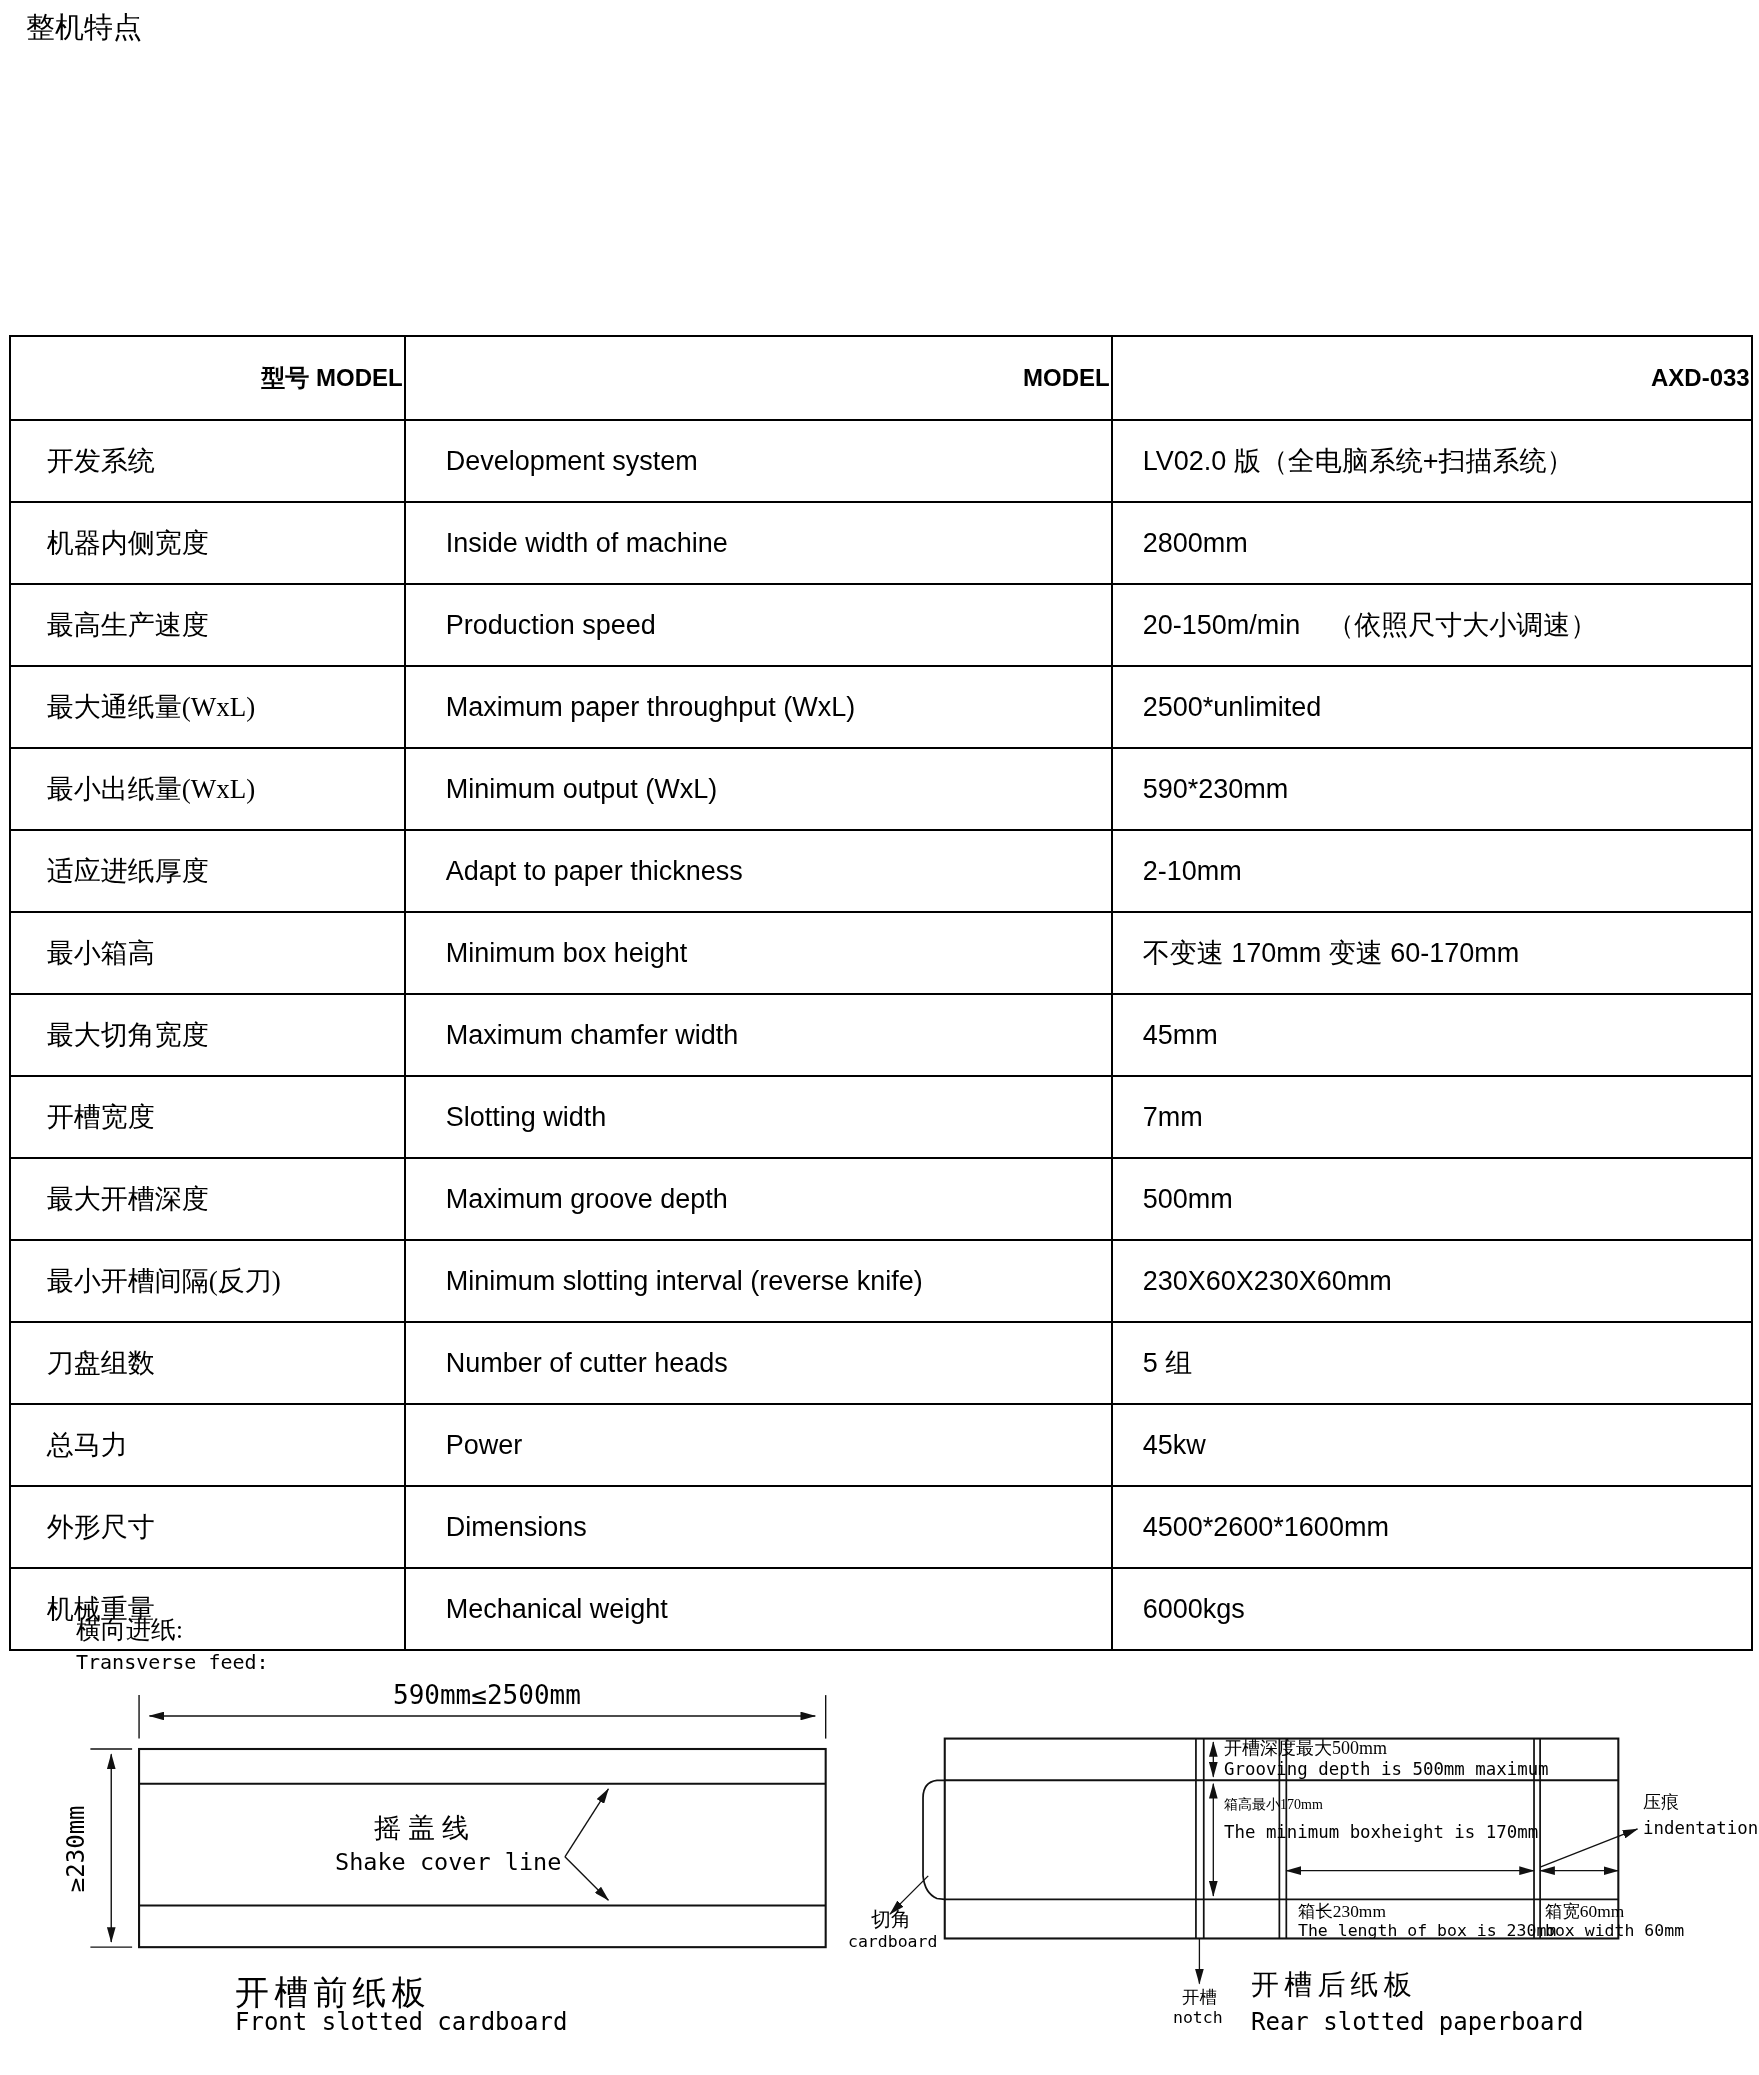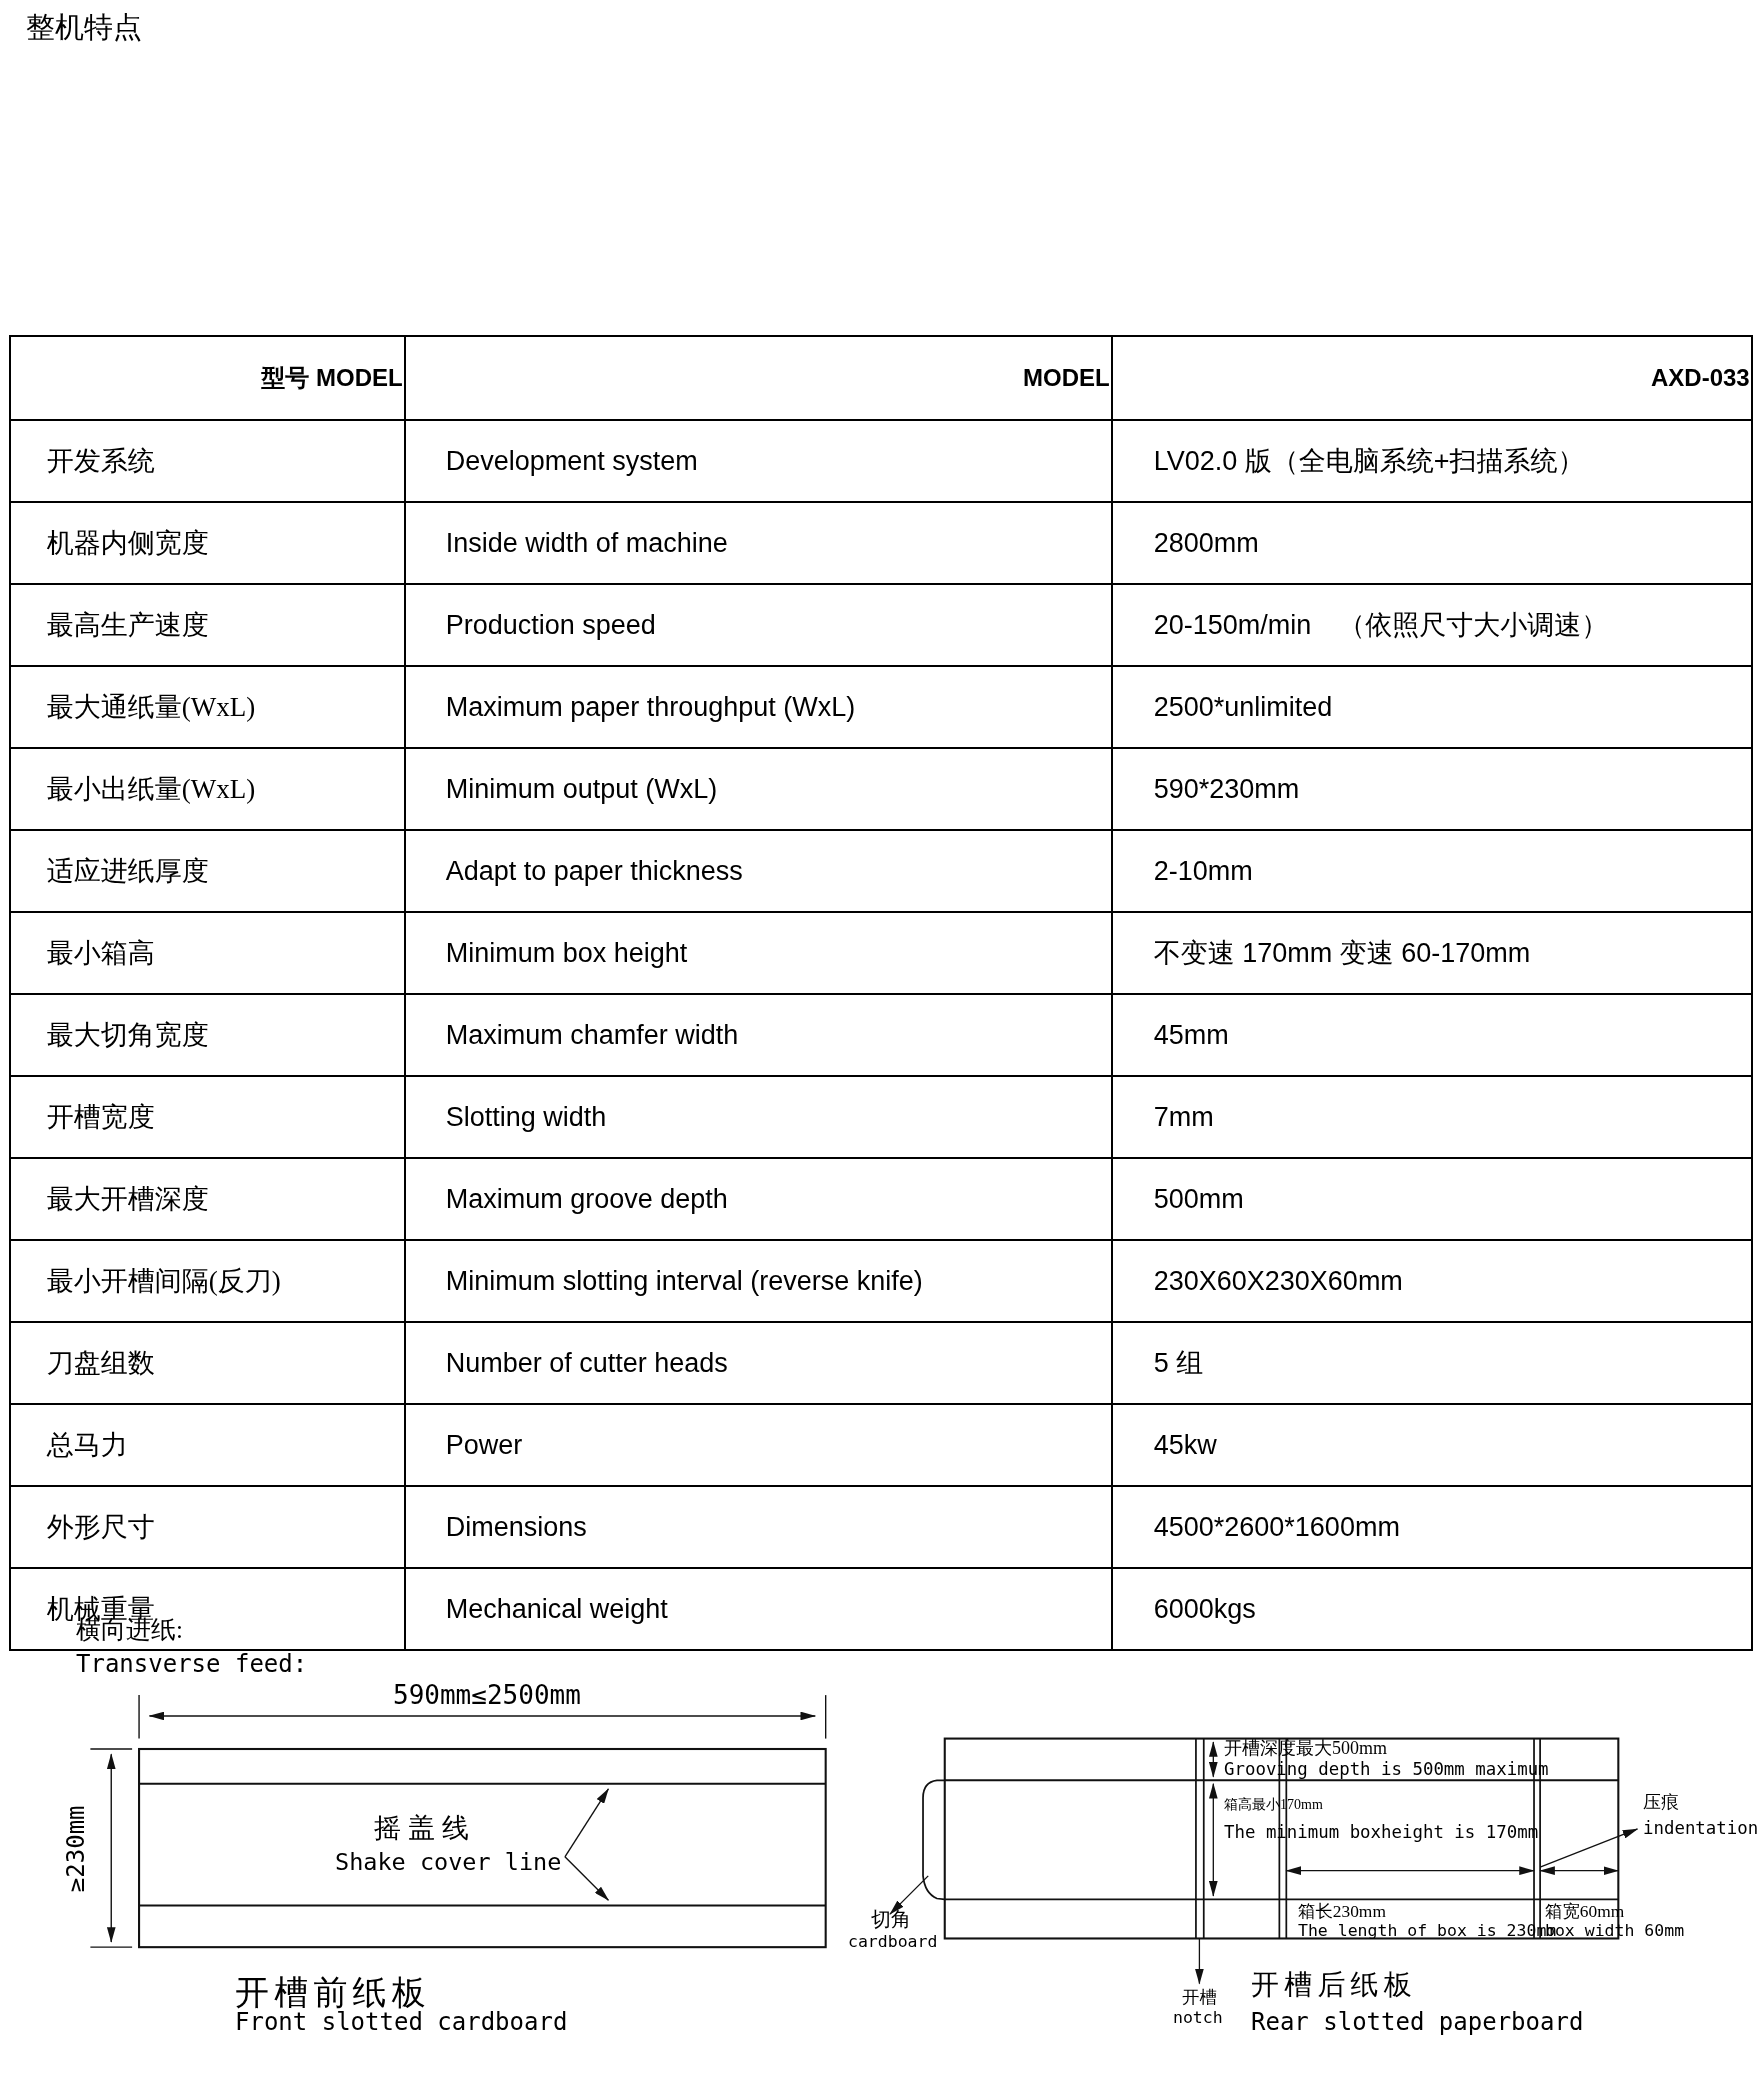--- a/index.html
+++ b/index.html
@@ -9,21 +9,21 @@
   .features-title{font-family:"Liberation Serif",serif;font-size:29px;line-height:45px}
   .feature-item{font-family:"Liberation Serif",serif;font-size:29px;line-height:53px}
 
   table.spec{position:absolute;left:8.7px;top:335px;width:1742px;border-collapse:collapse;
              table-layout:fixed;border:2.6px solid #000}
   .spec th,.spec td{border:2.2px solid #000;vertical-align:middle;overflow:hidden;white-space:nowrap}
   .spec th{height:80px;font-size:24px;font-weight:bold;text-align:right}
   .spec td{height:78px;font-size:27px}
   .spec td:nth-child(1){padding-left:36px;font-family:"Liberation Serif",serif}
   .spec td:nth-child(2){padding-left:40px}
-  .spec td:nth-child(3){padding-left:41px}
+  .spec td:nth-child(3){padding-left:30px}
 
   svg.draw{position:absolute;left:0;top:1608px}
   .lbl{position:absolute;white-space:nowrap;line-height:1.15}
   .cjk{font-family:"Liberation Serif",serif}
   .cad{font-family:"DejaVu Sans Mono",monospace}
 </style>
 </head>
 <body>
 
 <div class="features">
@@ -158,21 +158,21 @@
     <line x1="1396" y1="2052" x2="1396" y2="2181" stroke-width="1.5" marker-start="url(#arw)" marker-end="url(#arw)"></line>
     <line x1="1480" y1="2152" x2="1765" y2="2152" stroke-width="1.5" marker-start="url(#arw)" marker-end="url(#arw)"></line>
     <line x1="1772" y1="2152" x2="1862" y2="2152" stroke-width="1.5" marker-start="url(#arw)" marker-end="url(#arw)"></line>
     <line x1="1772" y1="2148" x2="1884" y2="2104" stroke-width="1.5" marker-end="url(#arw)"></line>
     <line x1="1068" y1="2158" x2="1024" y2="2202" stroke-width="1.5" marker-end="url(#arw)"></line>
     <line x1="1380" y1="2230" x2="1380" y2="2282" stroke-width="1.5" marker-end="url(#arw)"></line>
   </g>
 </svg>
 
 <div class="lbl cjk" style="left:76px;top:1616px;font-size:25px">横向进纸:</div>
-<div class="lbl cad" style="left:76px;top:1651px;font-size:24px">Transverse feed:</div>
+<div class="lbl cad" style="left:76px;top:1651px;font-size:20px">Transverse feed:</div>
 <div class="lbl cad" style="left:393px;top:1681px;font-size:26px">590mm≤2500mm</div>
 <div class="lbl cad" style="left:15.6px;top:1835px;width:122px;text-align:center;font-size:24px;transform:rotate(-90deg);transform-origin:center">≥230mm</div>
 <div class="lbl cjk" style="left:374px;top:1813px;font-size:27px;letter-spacing:7px">摇盖线</div>
 <div class="lbl cad" style="left:335px;top:1849px;font-size:23.5px">Shake cover line</div>
 <div class="lbl cjk" style="left:235px;top:1973px;font-size:34px;letter-spacing:5.2px">开槽前纸板</div>
 <div class="lbl cad" style="left:235px;top:2009px;font-size:24px">Front slotted cardboard</div>
 
 <div class="lbl cjk" style="left:1224px;top:1738px;font-size:18px">开槽深度最大500mm</div>
 <div class="lbl cad" style="left:1224px;top:1759px;font-size:17.4px">Grooving depth is 500mm maximum</div>
 <div class="lbl cjk" style="left:1224px;top:1797px;font-size:14px">箱高最小170mm</div>

